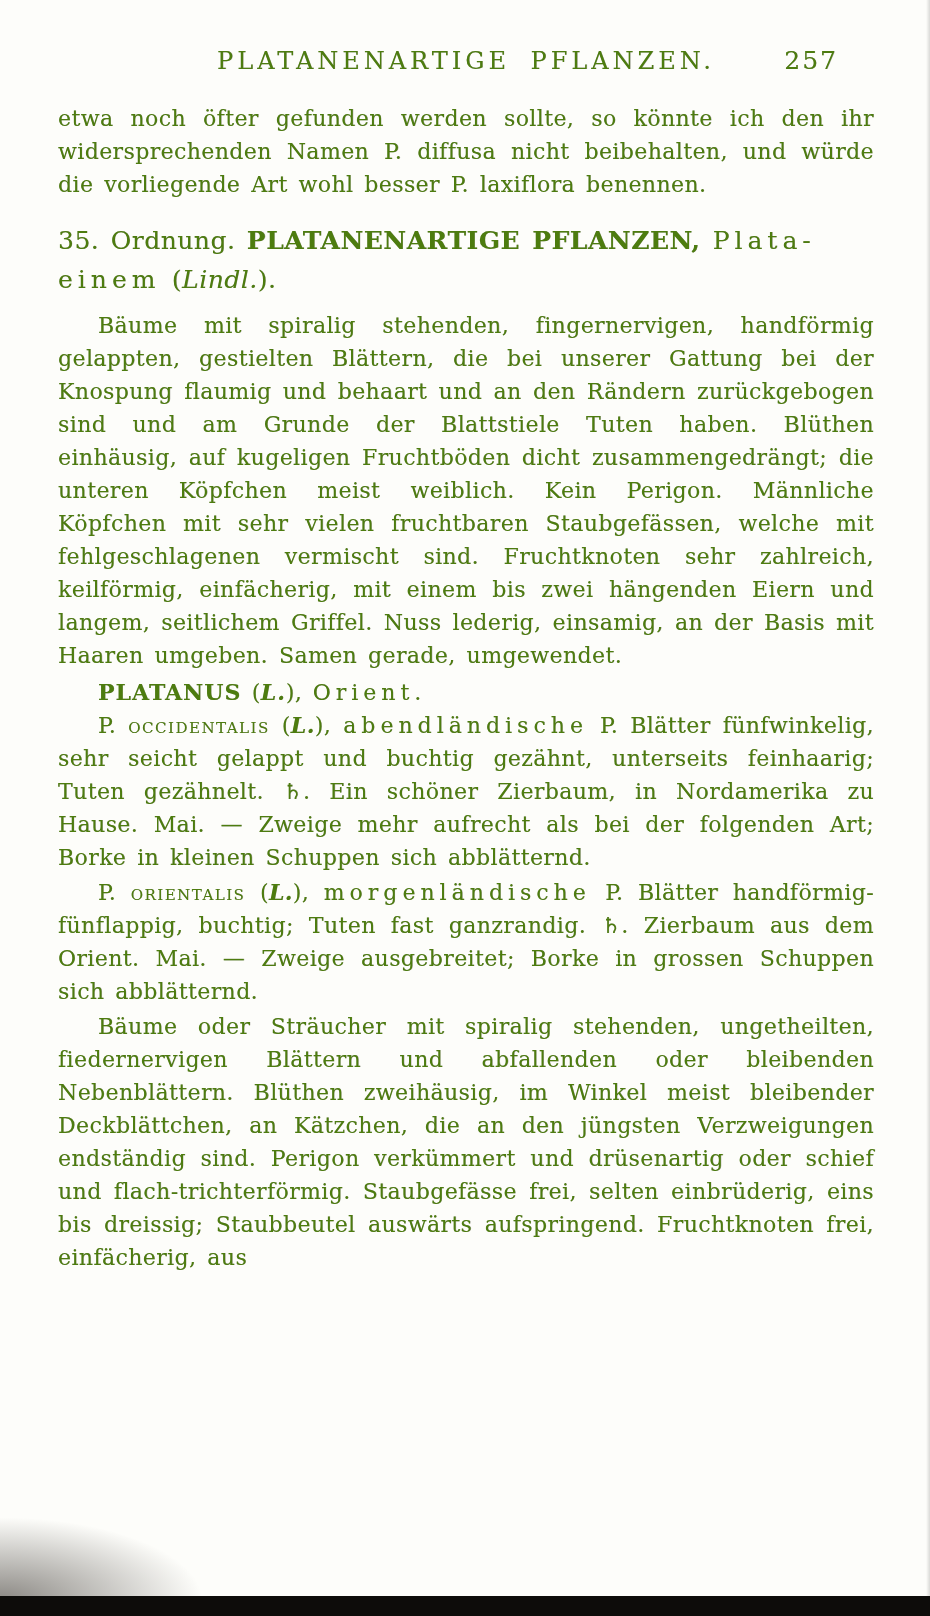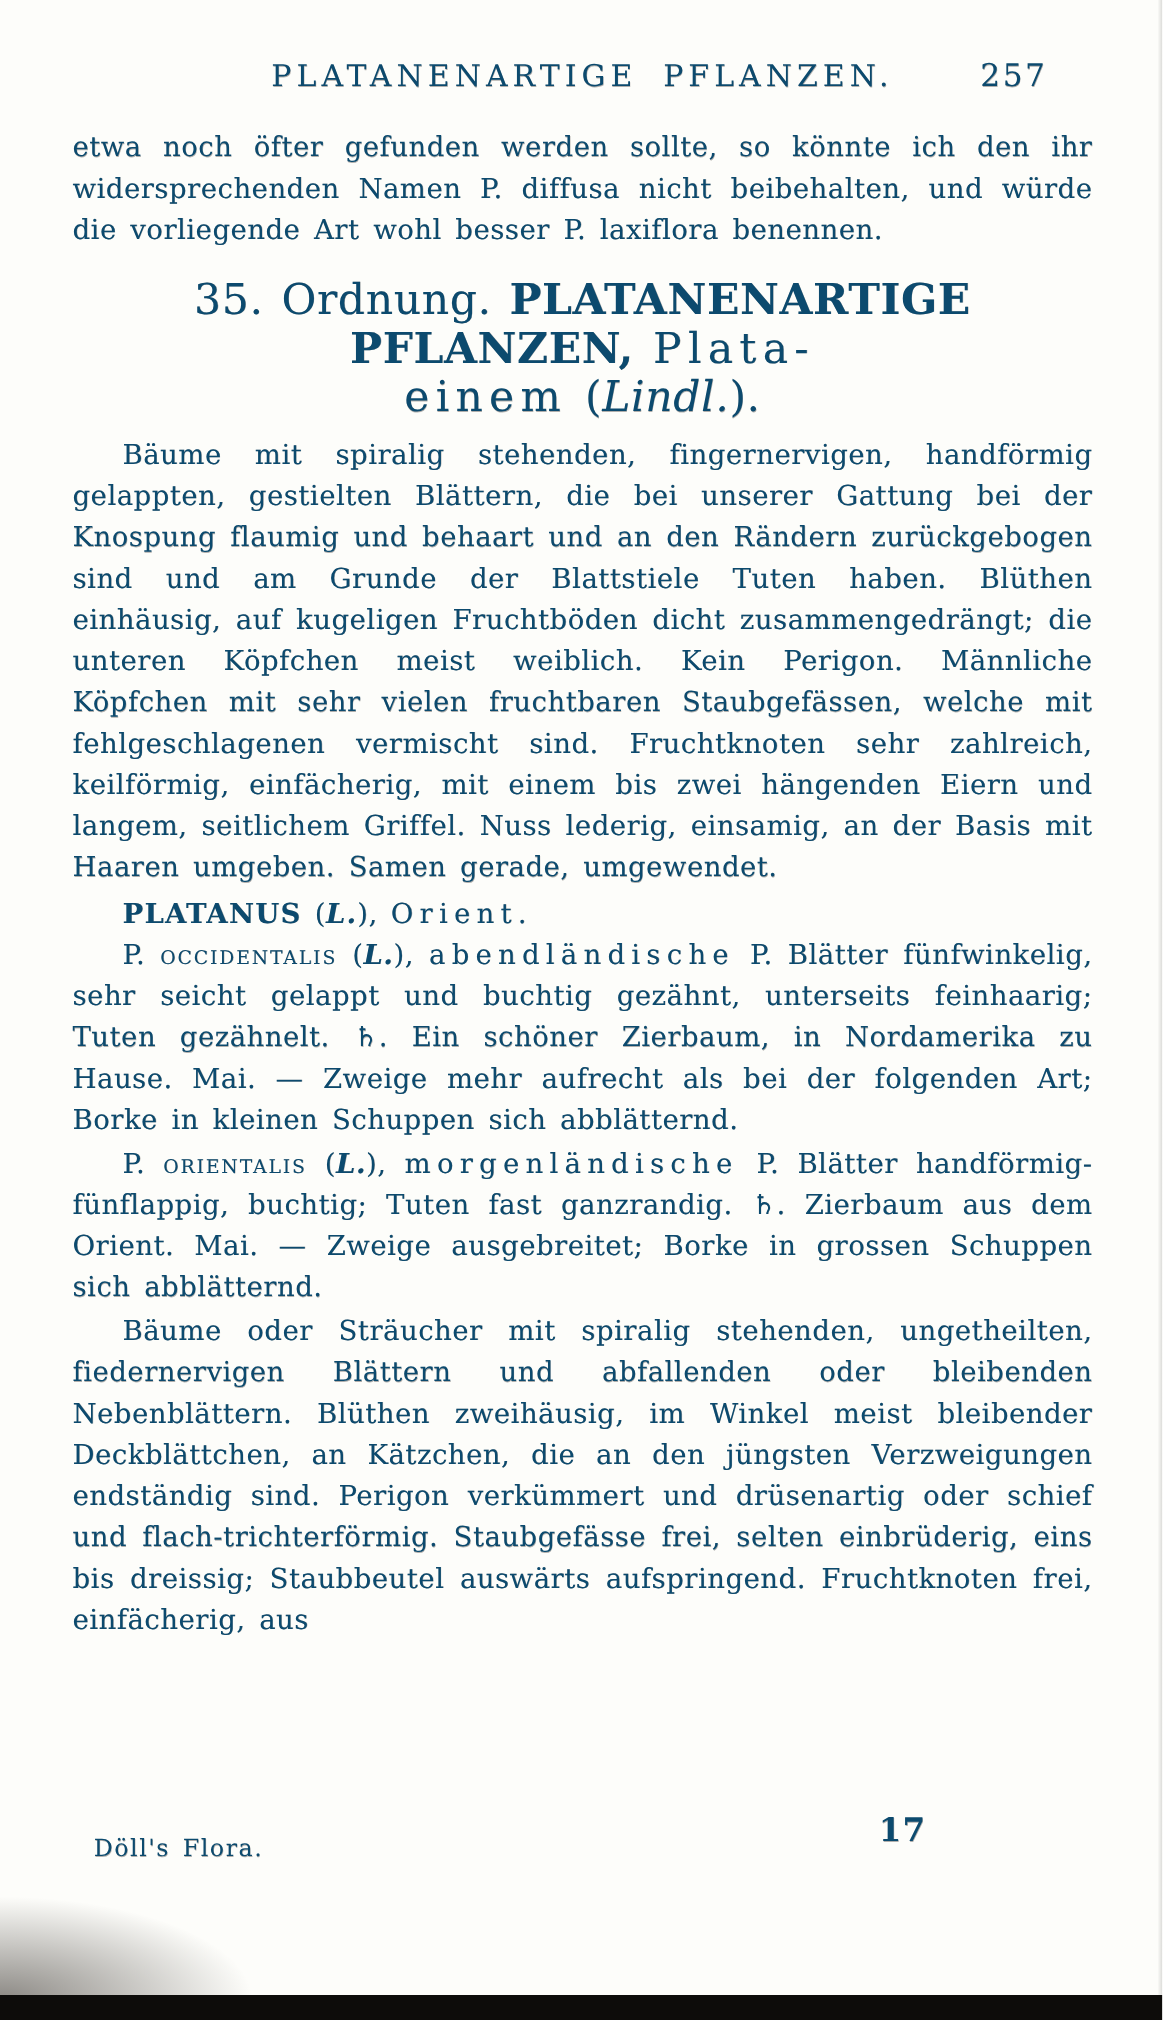--- a/index.html
+++ b/index.html
@@ -6,21 +6,21 @@
     margin: 0;
     padding: 0;
     background: #ffffff;
   }
   .page {
     position: relative;
     width: 930px;
     height: 1616px;
     box-sizing: border-box;
     background: #fdfdfa;
-    color: #0c4a6e;
+    color: #4d7c0f;
     font-family: "DejaVu Serif", "Liberation Serif", serif;
     overflow: hidden;
     padding: 46px 56px 0 58px;
     text-shadow: 0.3px 0.3px 0.3px rgba(35,30,25,0.35);
   }
 
   
   .running-header {
     position: relative;
     text-align: center;
@@ -51,22 +51,21 @@
     -webkit-hyphens: auto;
   }
   .indent { text-indent: 40px; }
   .continuation { margin-bottom: 20px; }
   .family-desc { margin-bottom: 4px; }
   .species { margin-bottom: 2px; }
 
   
   .order-heading {
     font-weight: normal;
-    text-align: center;
-    font-size: 34px;
+    font-size: 25px;
     line-height: 39px;
     letter-spacing: 0.5px;
     word-spacing: 3px;
     margin: 0 0 10px 0;
   }
   .order-heading.second { margin: 16px 0 10px 0; }
   .bold { font-weight: bold; }
   .gesperrt { letter-spacing: 5px; }
   .sc { font-variant: small-caps; letter-spacing: 1.5px; }
   em { font-style: italic; }
@@ -152,19 +151,18 @@
 
     <p class="body-text indent species"><span>P. </span><span class="sc">occidentalis</span><span> (</span><em class="bold">L.</em><span>), </span><span class="gesperrt">abendländische</span><span> P. Blätter fünfwinkelig, sehr seicht gelappt und buchtig gezähnt, unterseits feinhaarig; Tuten gezähnelt. ♄. Ein schöner Zierbaum, in Nordamerika zu Hause. Mai. — Zweige mehr aufrecht als bei der folgenden Art; Borke in kleinen Schuppen sich abblätternd.</span></p>
 
     <p class="body-text indent species"><span>P. </span><span class="sc">orientalis</span><span> (</span><em class="bold">L.</em><span>), </span><span class="gesperrt">morgenländische</span><span> P. Blätter handförmig-fünflappig, buchtig; Tuten fast ganzrandig. ♄. Zierbaum aus dem Orient. Mai. — Zweige ausgebreitet; Borke in grossen Schuppen sich abblätternd.</span></p>
 
 
     <p class="body-text indent">Bäume oder Sträucher mit spiralig stehenden, ungetheilten, fiedernervigen Blättern und abfallenden oder bleibenden Nebenblättern. Blüthen zweihäusig, im Winkel meist bleibender Deckblättchen, an Kätzchen, die an den jüngsten Verzweigungen endständig sind. Perigon verkümmert und drüsenartig oder schief und flach-trichterförmig. Staubgefässe frei, selten einbrüderig, eins bis dreissig; Staubbeutel auswärts aufspringend. Fruchtknoten frei, einfächerig, aus</p>
 
   </main>
 
-  <footer class="page-footer"><span class="signature">Döll's Flora.</span><span class="sheet-number">17</span></footer>
 
   <div class="corner-shadow"></div>
   <div class="right-edge"></div>
   <div class="bottom-bar"></div>
 
 </div>
 
 </body></html>

